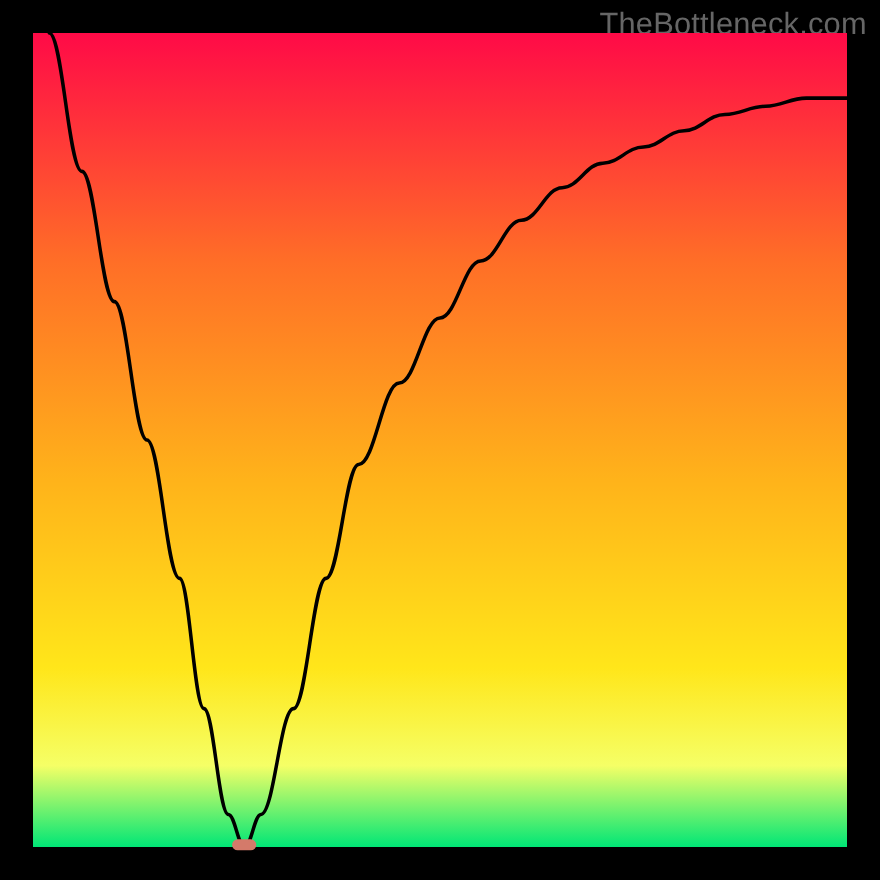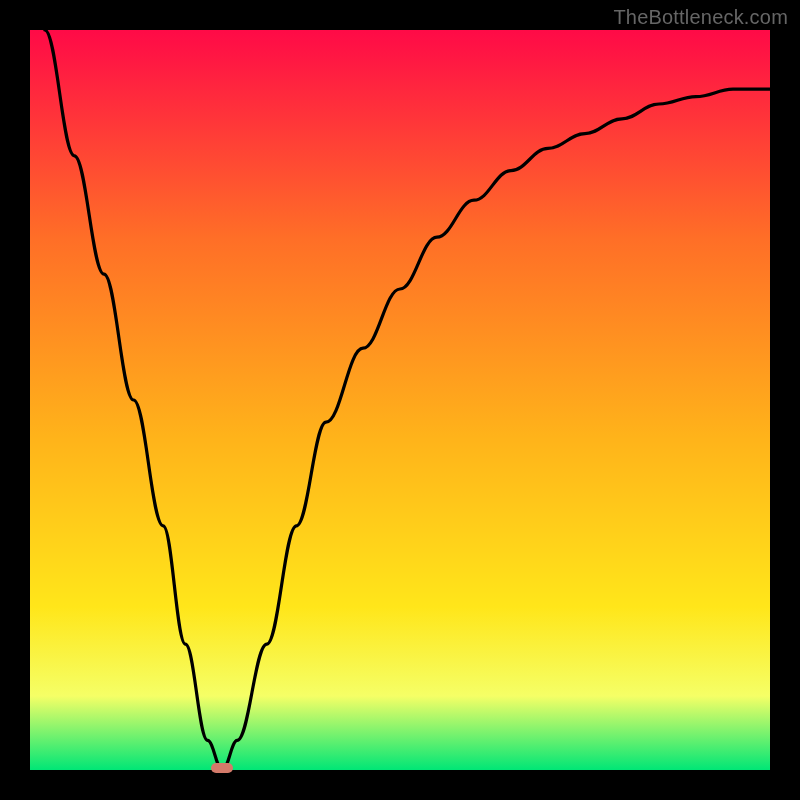--- a/index.html
+++ b/index.html
@@ -17,21 +17,21 @@
     top: 30px;
     width: 740px;
     height: 740px;
     background: #000;
   }
   .watermark {
     position: absolute;
     top: 6px;
     right: 12px;
     color: #666;
-    font-size: 20px;
+    font-size: 28px;
     font-weight: 400;
     letter-spacing: 0.2px;
     user-select: none;
   }
   svg {
     position: absolute;
     left: 0;
     top: 0;
   }
   .marker {

